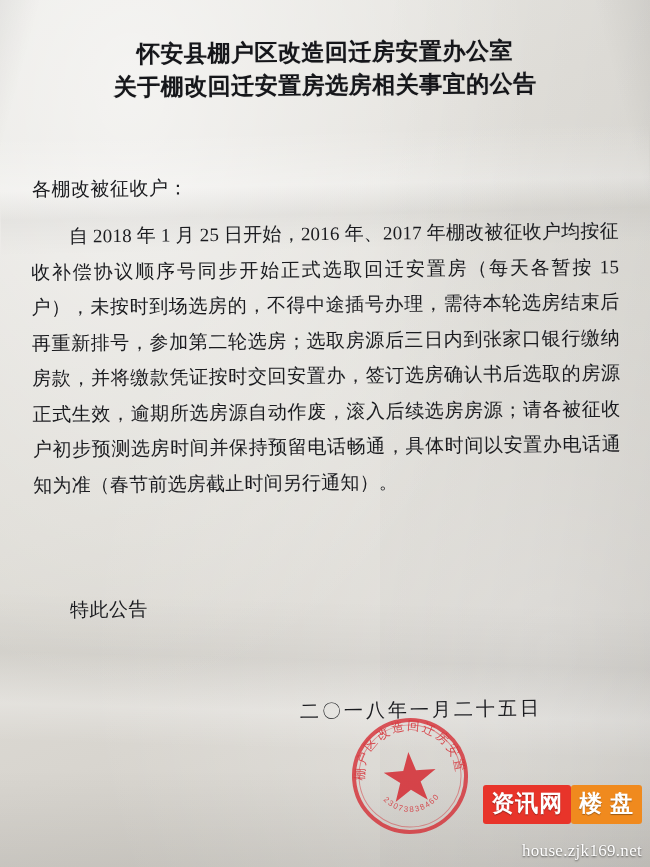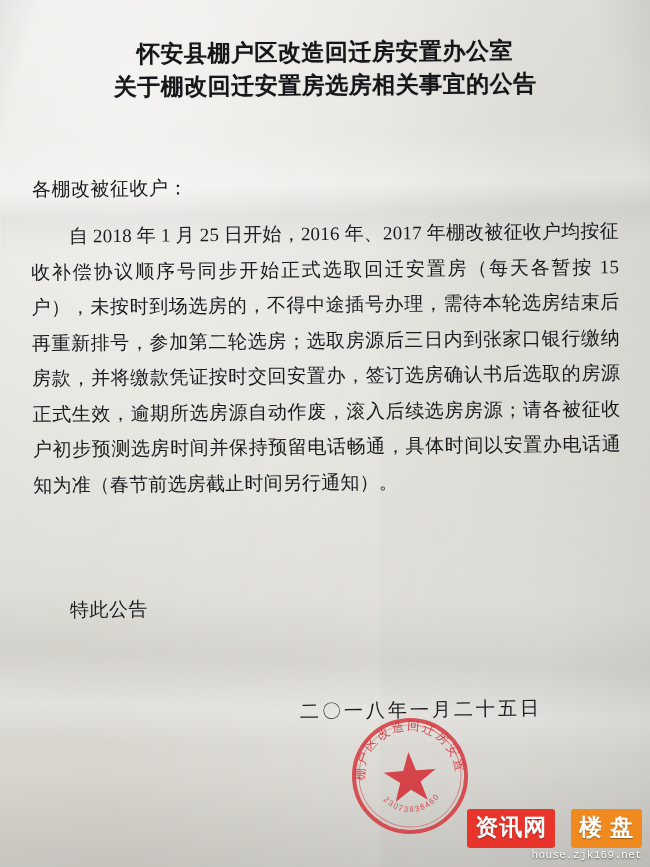--- a/index.html
+++ b/index.html
@@ -146,41 +146,41 @@
     position: absolute;
     right: 8px;
     bottom: 6px;
     display: flex;
     flex-direction: column;
     align-items: flex-end;
   }
   .wm-row {
     display: flex;
     align-items: center;
-    gap: 16px;
+    gap: 0;
   }
   .wm-badge {
     display: inline-flex;
     align-items: center;
     justify-content: center;
     font-family: "Liberation Serif", serif;
     font-weight: bold;
     font-size: 23px;
     color: #ffffff;
     padding: 3px 8px 5px 8px;
     border-radius: 3px;
     letter-spacing: 1px;
     text-shadow: 0 1px 1px rgba(0,0,0,0.35);
   }
   .wm-badge.red { background: #e8342a; }
   .wm-badge.orange { background: #f08a1e; font-family: Liberation Serif, serif; }
   .wm-url {
-    margin-top: 1px;
-    font-family: Liberation Mono, monospace;
-    font-size: 11px;
+    margin-top: 17px;
+    font-family: Liberation Serif, serif;
+    font-size: 17px;
     color: #ffffff;
     text-shadow: 0 1px 2px rgba(0,0,0,0.6);
     letter-spacing: 0.3px;
   }
 </style>
 </head>
 <body>
 
 <div id="page">
 

